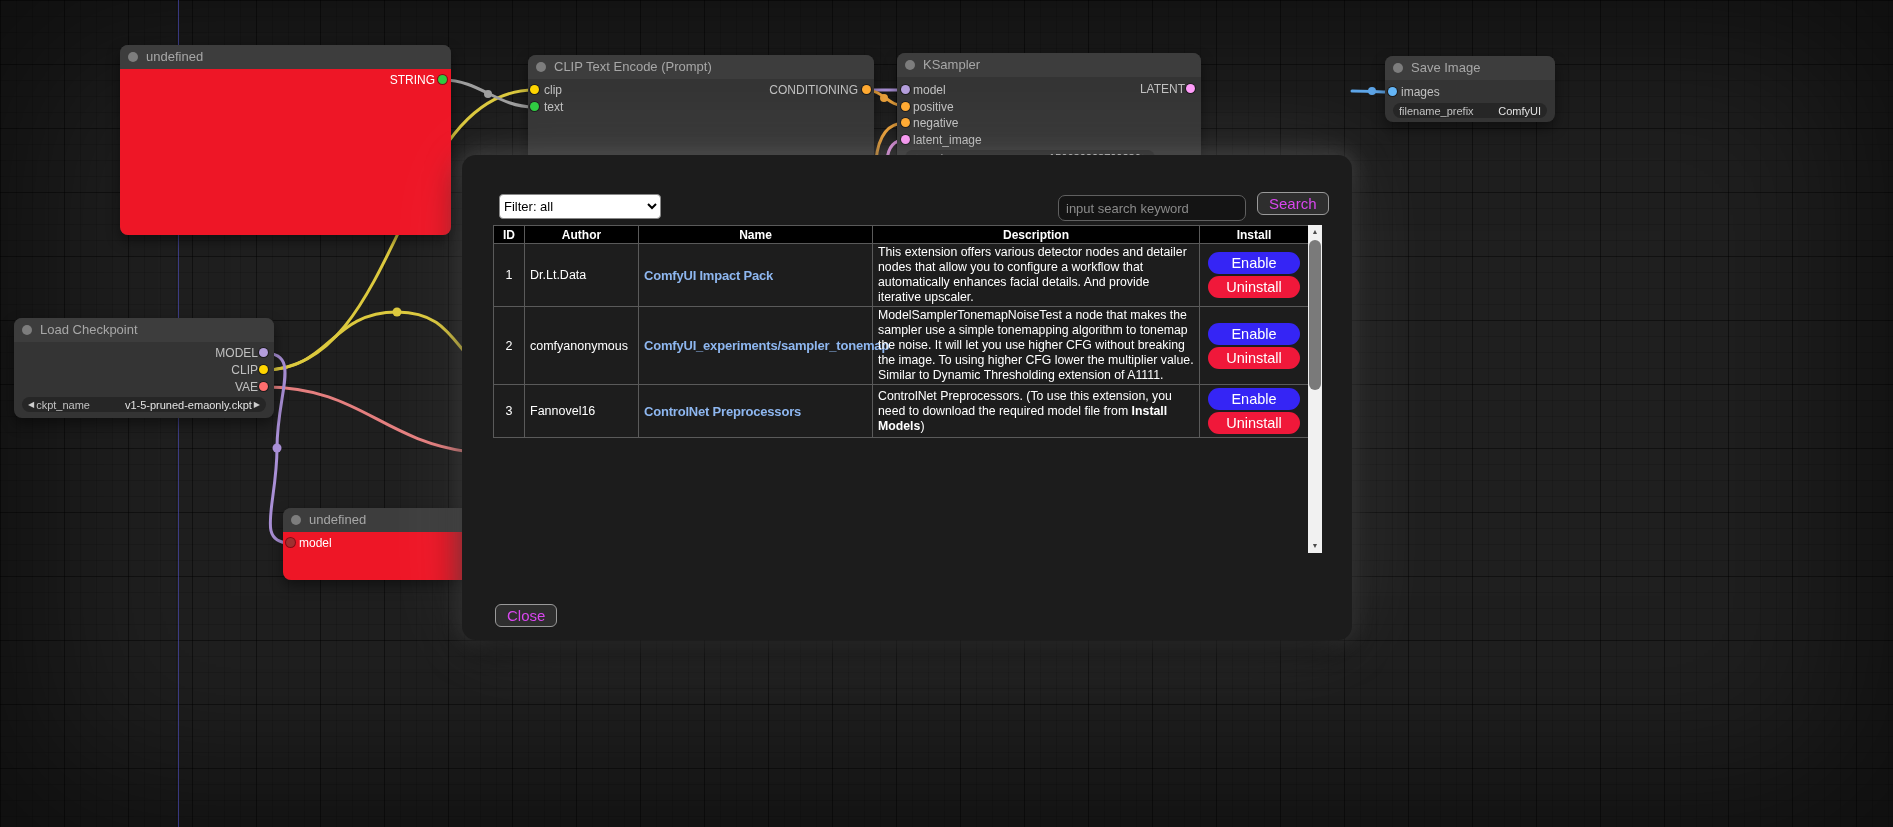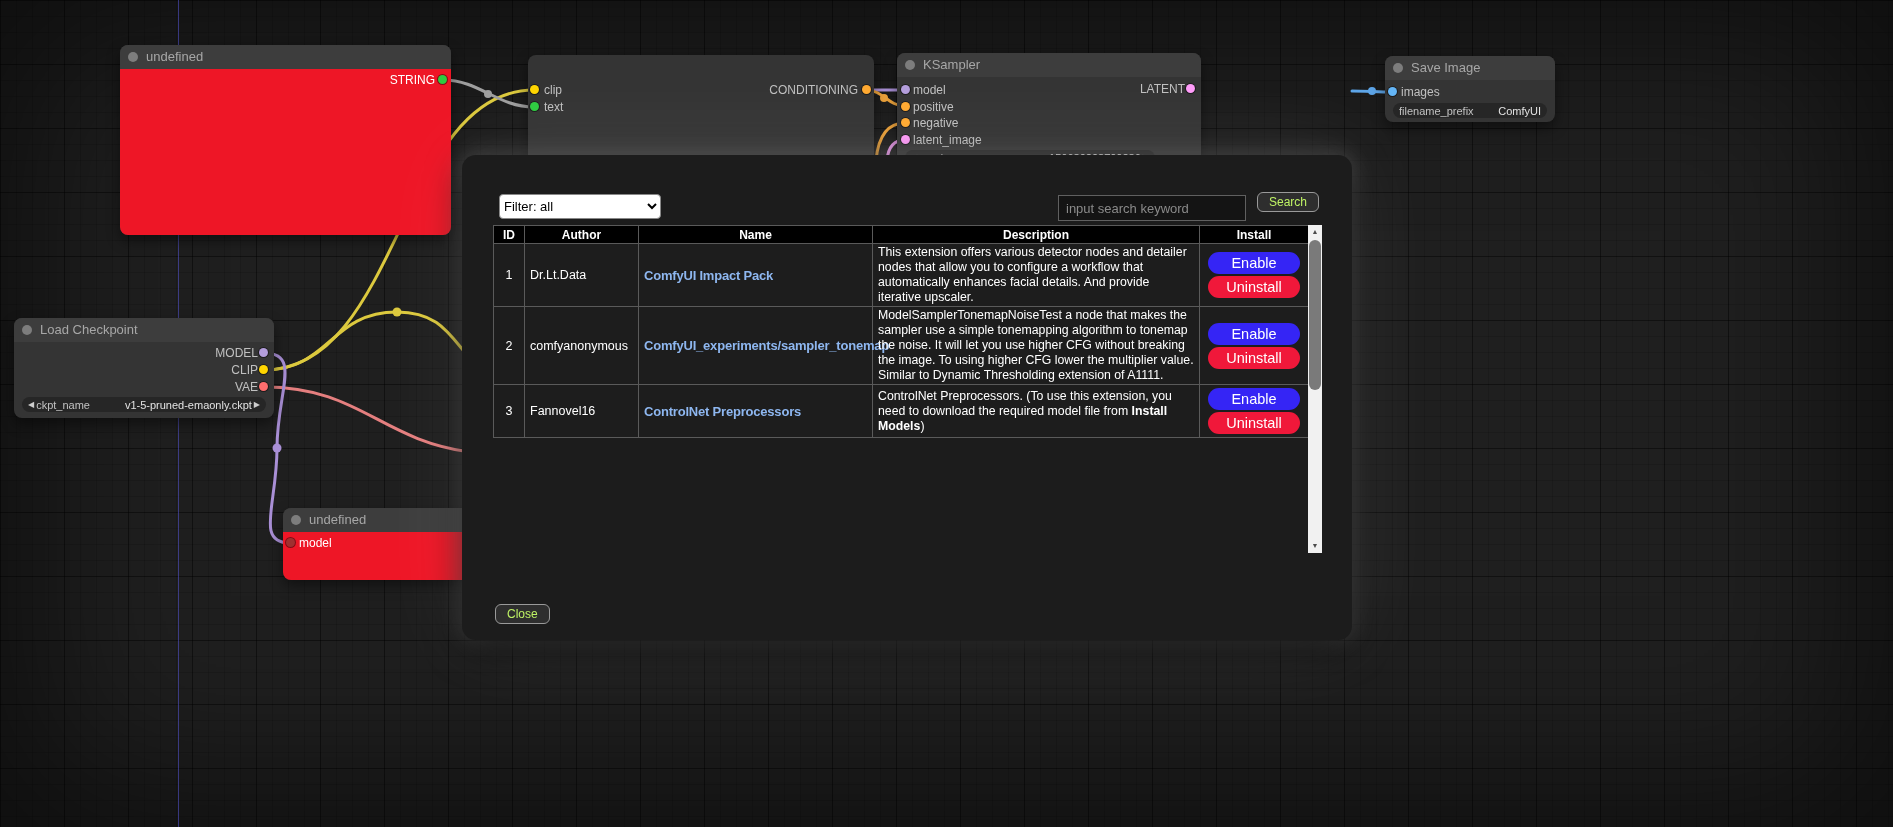--- a/index.html
+++ b/index.html
@@ -45,26 +45,26 @@
   
   .dialog { position:absolute; left:462px; top:155px; width:890px; height:485px;
             background:#1c1c1c; border-radius:14px; z-index:10;
             box-shadow:0 10px 34px rgba(0,0,0,0.65),
                        0 0 22px rgba(255,255,255,0.25),
                        0 0 90px rgba(255,255,255,0.10); }
   .filter-select { position:absolute; left:37px; top:39px; width:162px; height:25px;
                    font-size:13px; font-family:"Liberation Sans",sans-serif;
                    background:#ffffff; color:#000; border-radius:4px; border:1px solid #888; }
   .search-input { position:absolute; left:596px; top:40px; width:188px; height:23px;
-                  background:#141414; border:1px solid #606060; border-radius:0;
+                  background:#141414; border:1px solid #606060; border-radius:7px;
                   color:#eee; font-size:13px; padding:12px 7px;
                   font-family:"Liberation Sans",sans-serif; }
   .search-input::placeholder { color:#8a8a8a; }
   .btn-plain { background:#2e2e2e; border:1px solid #9a9a9a; border-radius:6px;
-               color:#bef264; font-size:12px; padding:2px 11px;
+               color:#d946ef; font-size:15px; padding:2px 11px;
                font-family:"Liberation Sans",sans-serif; cursor:pointer; }
   .search-btn { position:absolute; left:795px; top:37px; }
   .close-btn  { position:absolute; left:33px;  top:449px; }
 
   .table-area { position:absolute; left:31px; top:70px; width:829px; height:328px; }
   table.mgr { border-collapse:collapse; width:815px; table-layout:fixed;
               color:#fff; font-size:12.5px; background:#1d1d1d; }
   table.mgr th { background:#000; border:1px solid #5a5a5a; font-size:12px;
                  font-weight:bold; height:18px; padding:0 2px; }
   table.mgr td { border:1px solid #5a5a5a; padding:1px 5px; vertical-align:middle; }
@@ -123,20 +123,24 @@
       <span>undefined</span>
     </div>
     <div class="red-body"></div>
     <div class="slot out" style="top:27px;">
       <span class="on-red">STRING</span>
       <span class="dot" style="right:4px; background:#2ecc40;"></span>
     </div>
   </div>
 
   <div class="node" style="left:528px; top:55px; width:346px; height:150px;">
+    <div class="node-title">
+      <span class="collapse-dot"></span>
+      <span>CLIP Text Encode (Prompt)</span>
+    </div>
     <div class="slot in" style="top:27px;">
       <span class="dot" style="left:2px; background:#ffd500;"></span>
       <span>clip</span>
     </div>
     <div class="slot in" style="top:44px;">
       <span class="dot" style="left:2px; background:#2ecc40;"></span>
       <span>text</span>
     </div>
     <div class="slot out" style="top:27px;">
       <span>CONDITIONING</span>

